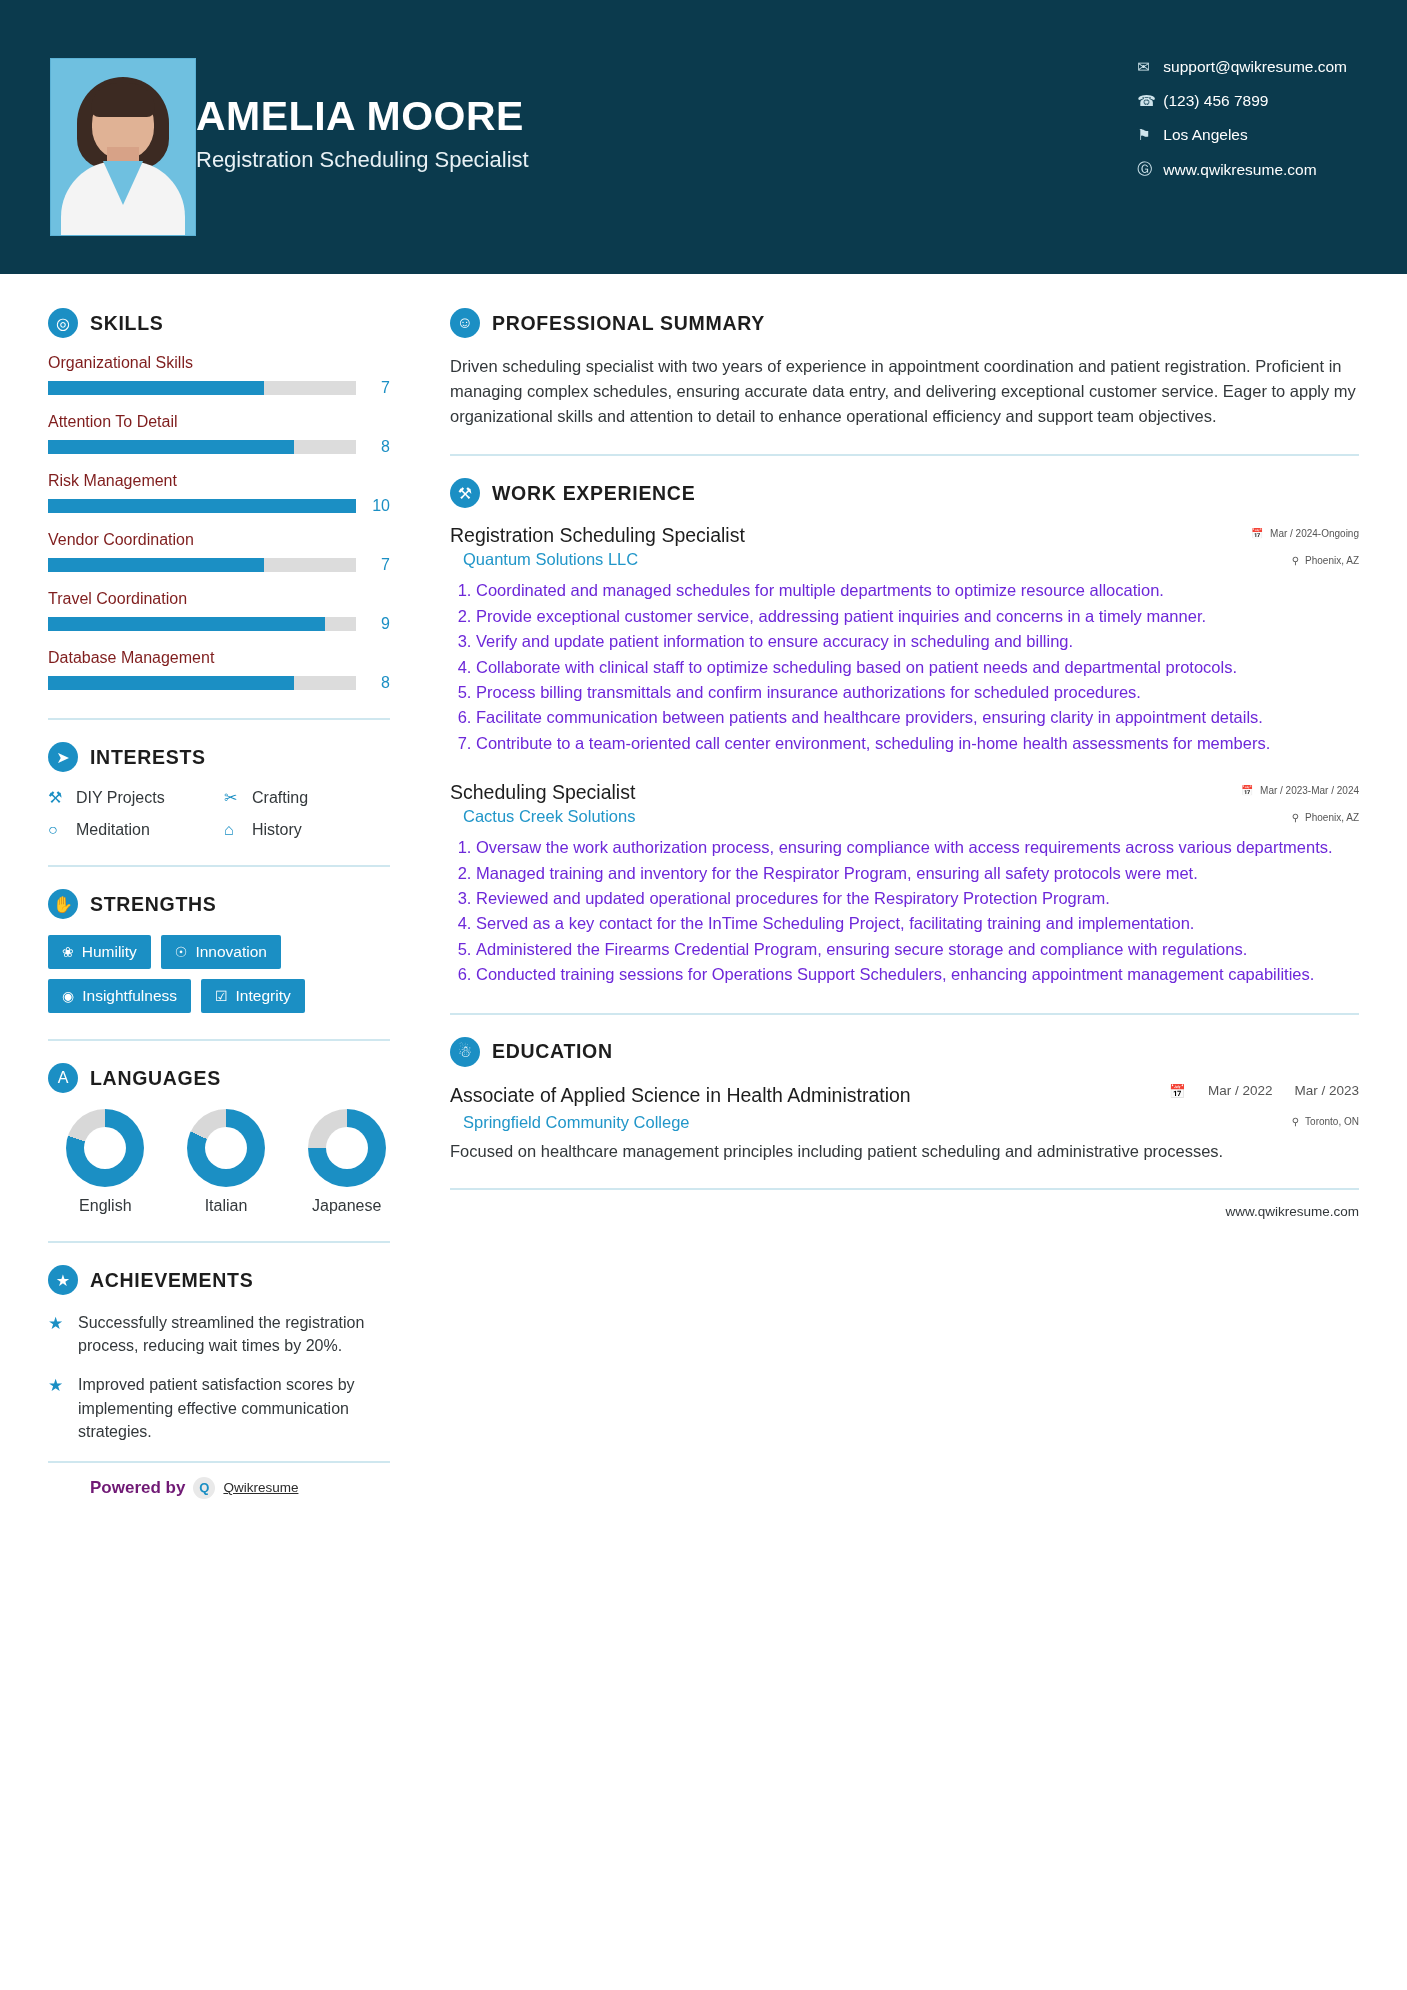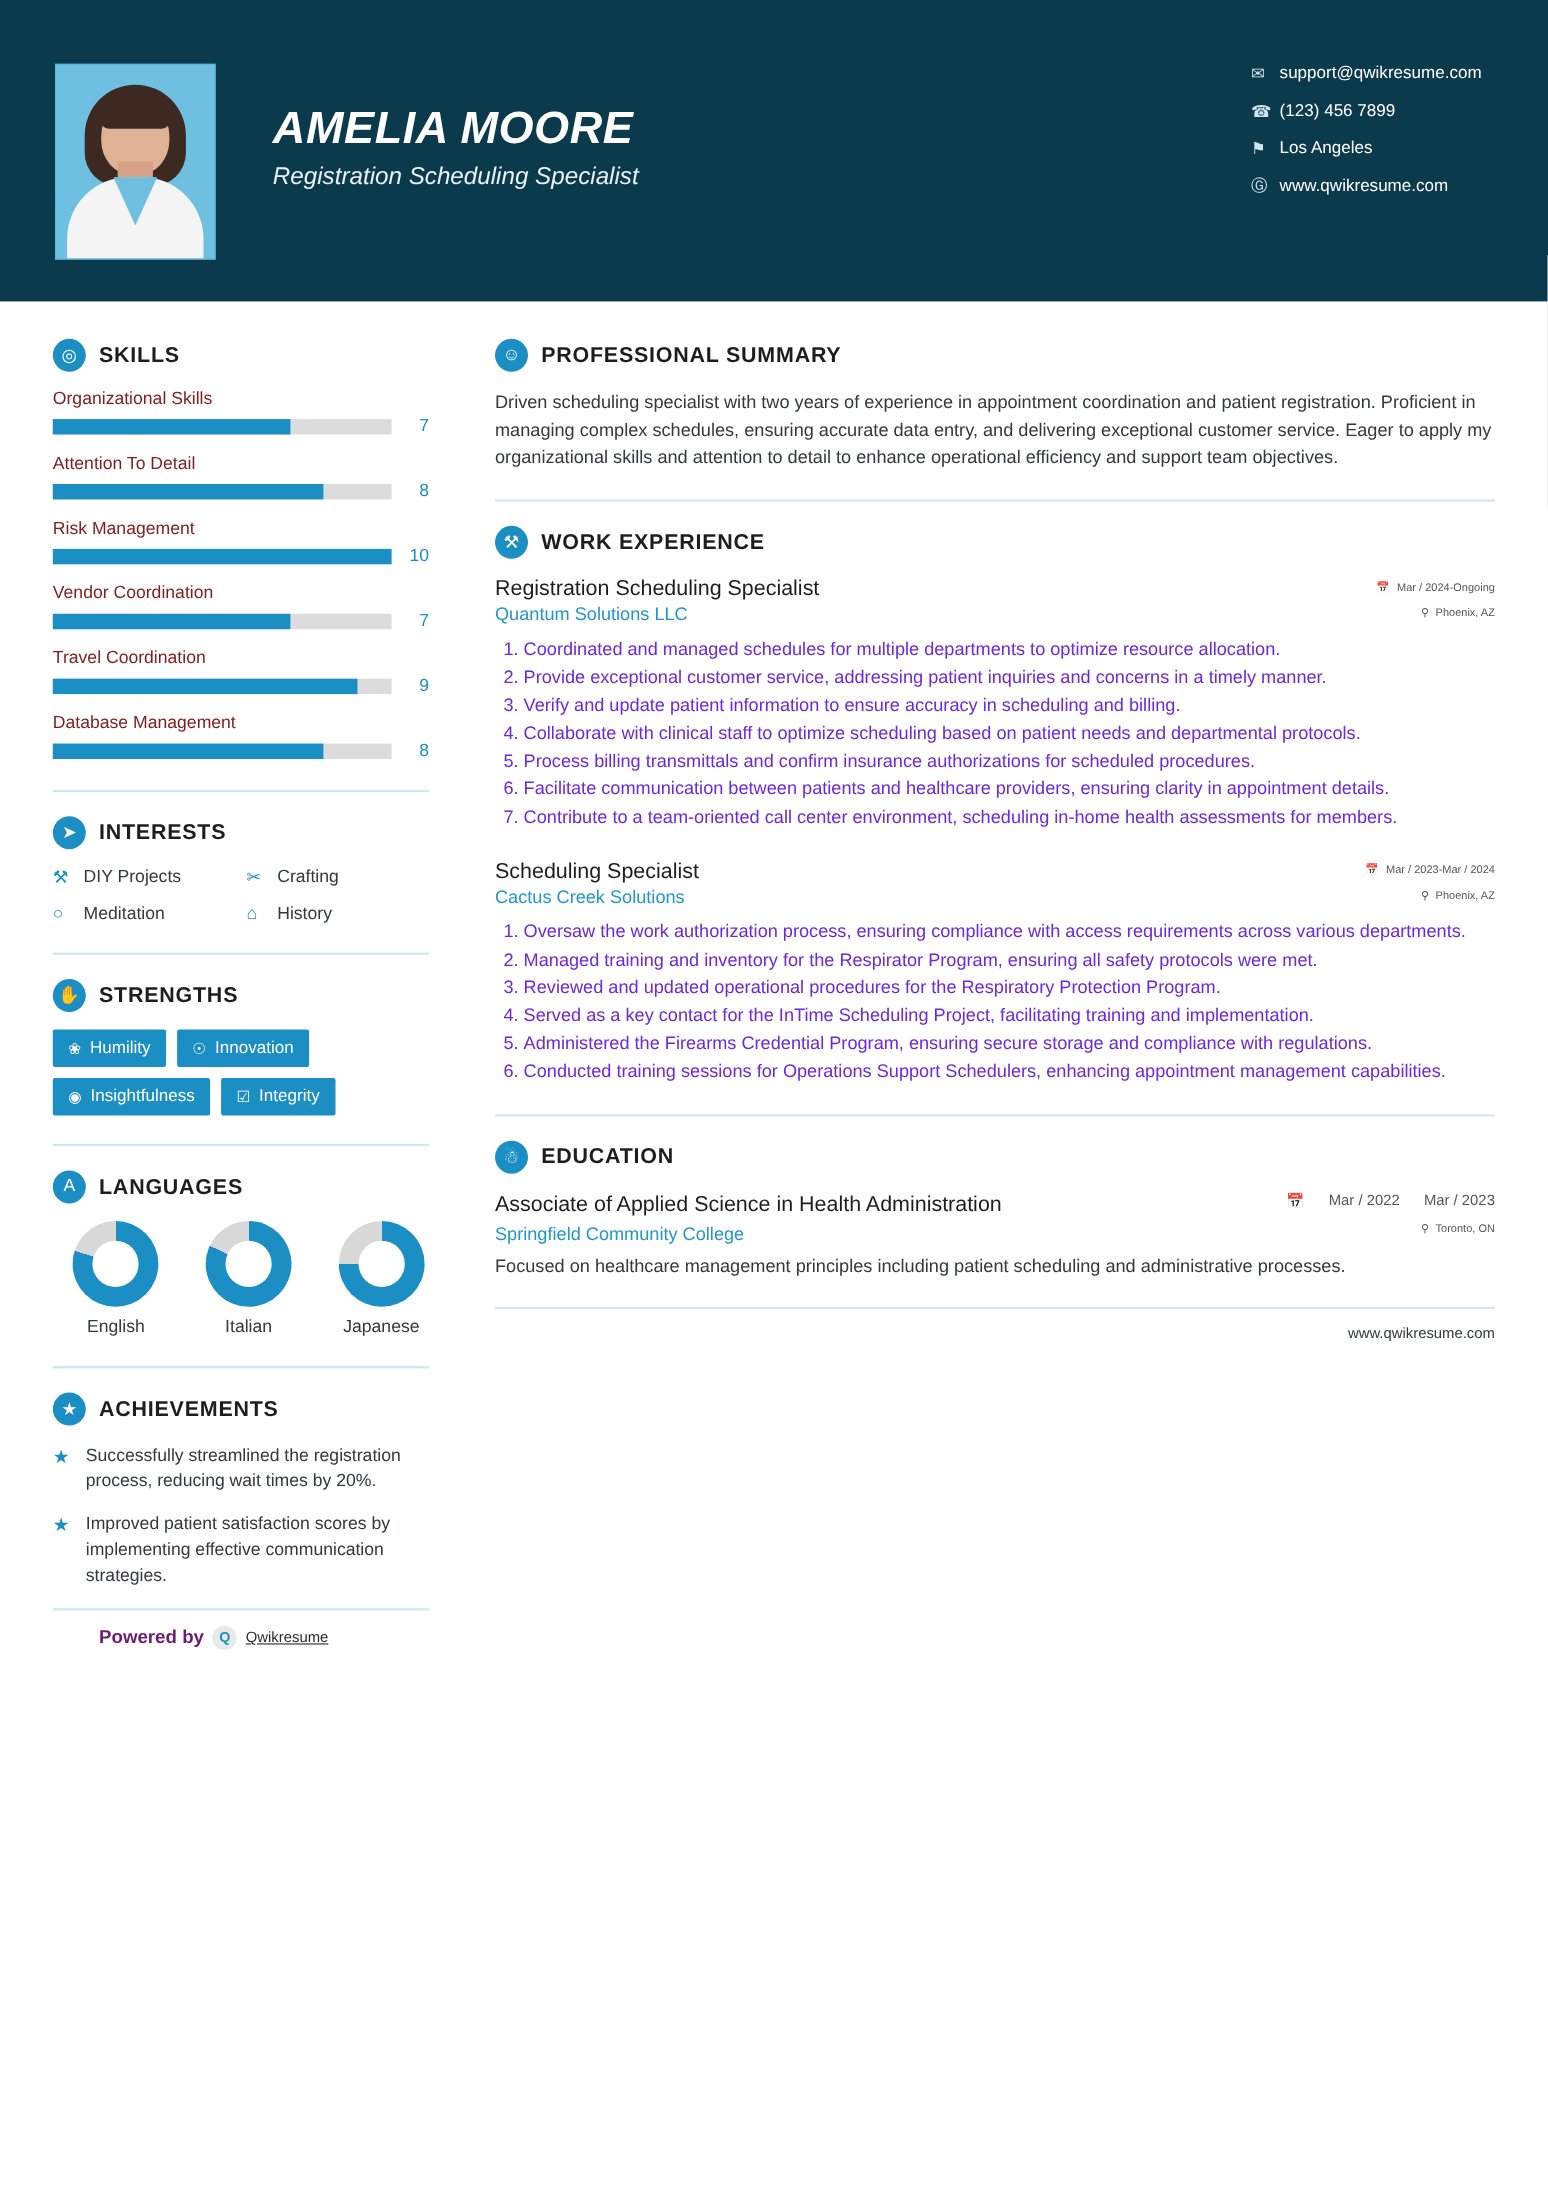--- a/index.html
+++ b/index.html
@@ -96,23 +96,21 @@
     position: absolute;
     left: 50%;
     bottom: 30px;
     transform: translateX(-50%);
     width: 40px;
     height: 44px;
     background: #6fc0e0;
     clip-path: polygon(50% 100%, 0 0, 100% 0);
   }
   .name-block {
-    margin-left: 52px;
     padding-top: 36px;
-    font-style: italic;
   }
   .name {
     color: #ffffff;
     font-size: 41px;
     font-weight: bold;
     letter-spacing: 0.5px;
     line-height: 1.1;
     margin: 0;
   }
   .job-title {
@@ -312,21 +310,21 @@
     font-size: 10px; color: #555;
     white-space: nowrap;
   }
   .job-meta .m .micon { color: #555; margin-right: 6px; }
   .job-company {
     font-size: 16.5px;
     color: #2196c9;
     margin-top: 3px;
   }
   .job-sub {
-    display: flex; justify-content: space-between; align-items: flex-start;
+    display: flex; justify-content: space-between; align-items: center; margin-left: 13px;
   }
   ol.bullets {
     margin: 10px 0 0 0;
     padding-left: 26px;
     font-size: 16.5px;
     line-height: 1.42;
     color: #6d28d9;
   }
   ol.bullets li { margin-bottom: 2px; }
   .edu-head { display: flex; justify-content: space-between; align-items: flex-start; }

